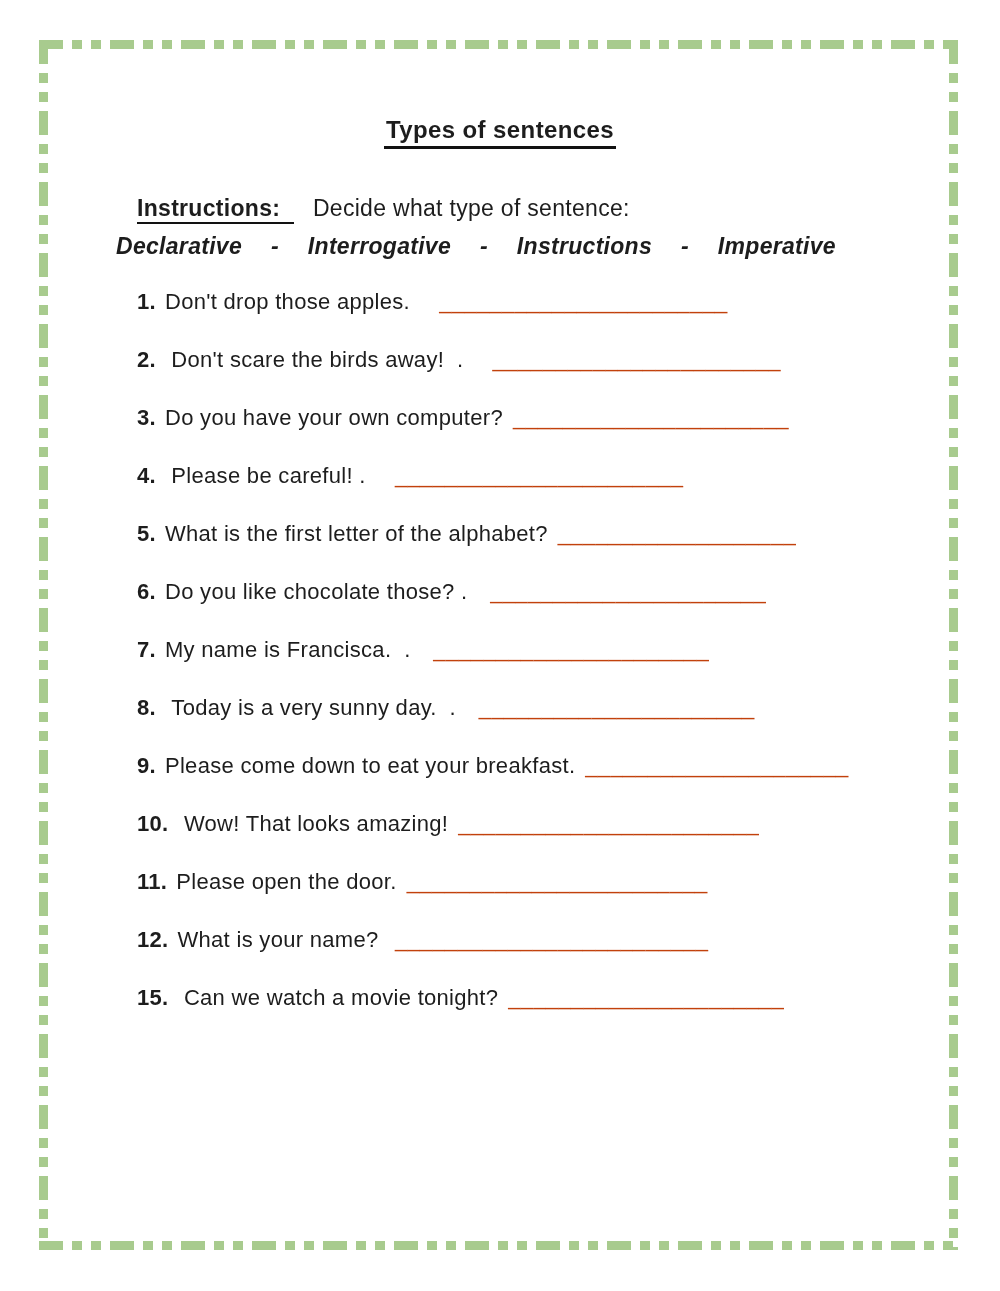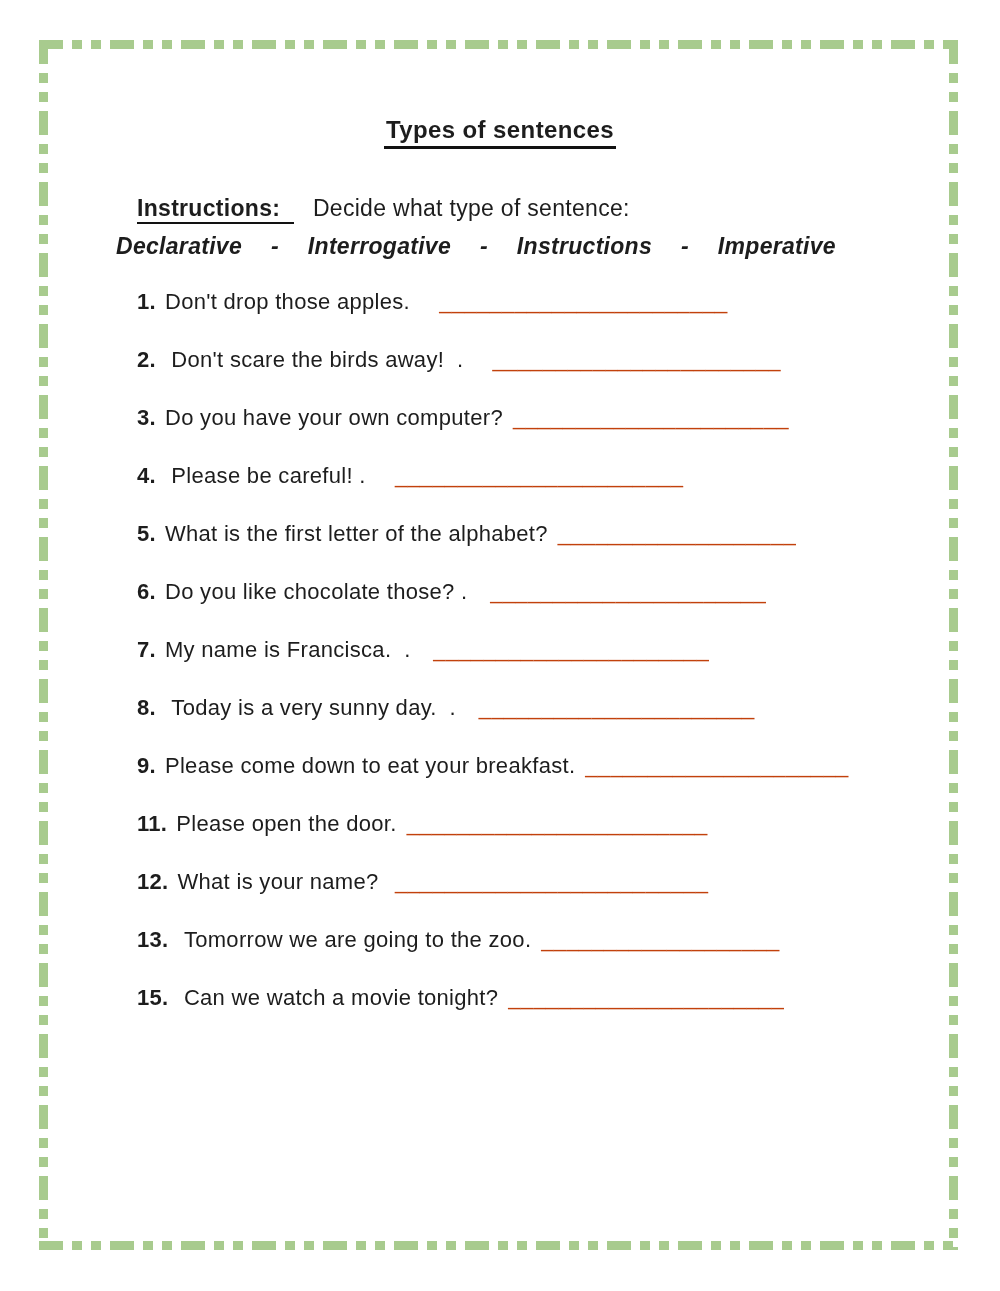--- a/index.html
+++ b/index.html
@@ -127,26 +127,26 @@
     <div class="item">
       <span class="item-num">7.</span><span class="item-text">My name is Francisca.&nbsp;&nbsp;.</span><span class="answer-blank">&nbsp;&nbsp;______________________</span>
     </div>
     <div class="item">
       <span class="item-num">8.</span><span class="item-text">&nbsp;Today is a very sunny day.&nbsp;&nbsp;.</span><span class="answer-blank">&nbsp;&nbsp;______________________</span>
     </div>
     <div class="item">
       <span class="item-num">9.</span><span class="item-text">Please come down to eat your breakfast.</span><span class="answer-blank">_____________________</span>
     </div>
     <div class="item">
+      <span class="item-num">10.</span><span class="item-text">&nbsp;Wow! That looks amazing!</span><span class="answer-blank">________________________</span>
+    </div>
+    <div class="item">
       <span class="item-num">11.</span><span class="item-text">Please open the door.</span><span class="answer-blank">________________________</span>
     </div>
     <div class="item">
       <span class="item-num">12.</span><span class="item-text">What is your name?</span><span class="answer-blank">&nbsp;_________________________</span>
-    </div>
-    <div class="item">
-      <span class="item-num">13.</span><span class="item-text">&nbsp;Tomorrow we are going to the zoo.</span><span class="answer-blank">___________________</span>
     </div>
     <div class="item">
       <span class="item-num">15.</span><span class="item-text">&nbsp;Can we watch a movie tonight?</span><span class="answer-blank">______________________</span>
     </div>
   </div>
 
 </div>
 
 </body></html>

